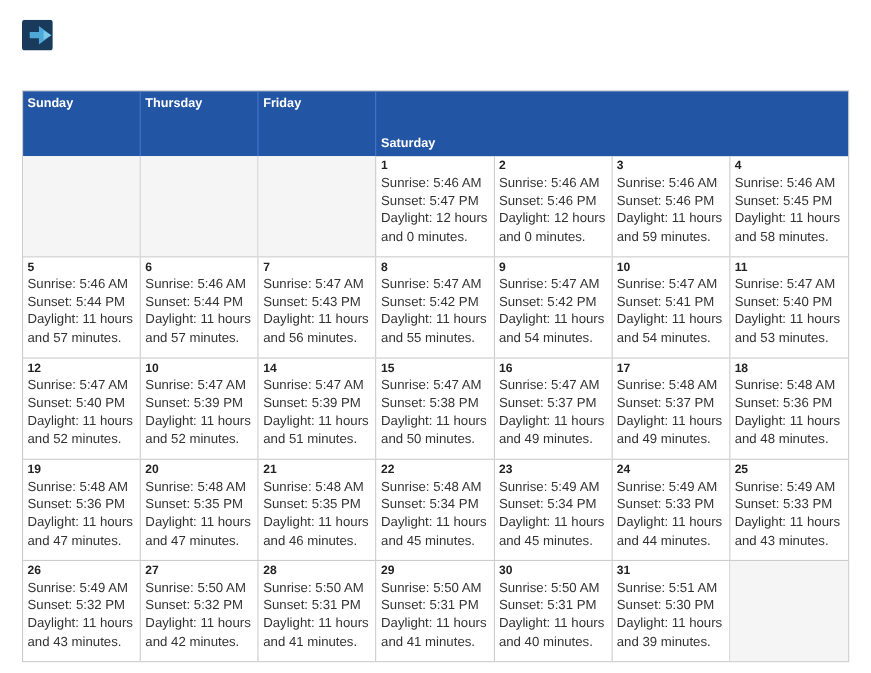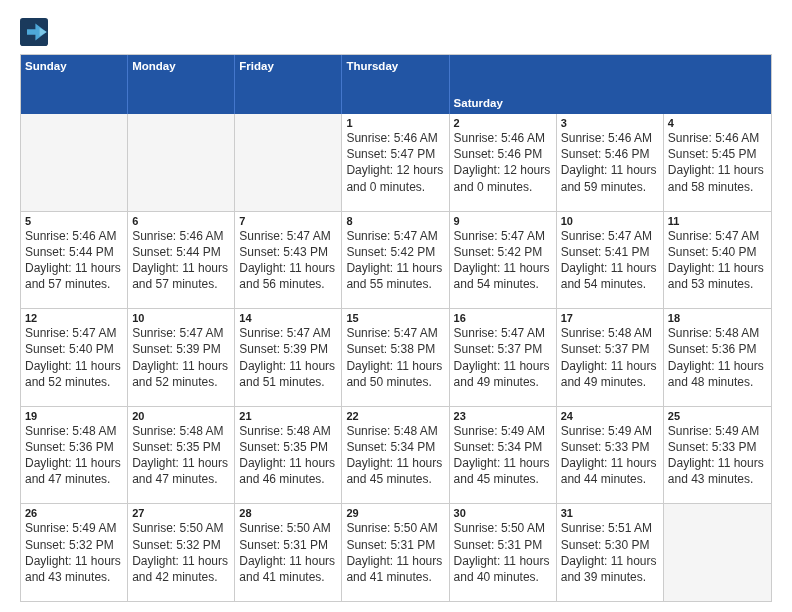--- a/index.html
+++ b/index.html
@@ -9,20 +9,21 @@
       width: 792px;
       height: 612px;
       overflow: hidden;
     }
     .page {
       width: 792px;
       height: 612px;
       padding: 18px 20px 10px 20px;
       display: flex;
       flex-direction: column;
+      gap: 28px;
     }
     .header {
       display: flex;
       justify-content: space-between;
       align-items: flex-start;
       margin-bottom: 8px;
     }
     .logo {
       display: flex;
       align-items: center;
@@ -123,23 +124,22 @@
     </div>
     <div class="title-block">
       <div class="month-title"></div>
       <div class="subtitle"></div>
     </div>
   </div>
 
   <div class="calendar">
     <div class="cal-header">
     <div class="cal-header-cell">Sunday</div>
-        <div class="cal-header-cell">Monday</div>
+        <div class="cal-header-cell">Thursday</div>
         <div class="cal-header-cell">Friday</div>
-        <div class="cal-header-cell">Thursday</div>
         <div class="cal-header-cell">Saturday</div>
       </div>
     <div class="cal-body">
     <div class="cal-row">
           <div class="cal-cell empty"></div>
           <div class="cal-cell empty"></div>
           <div class="cal-cell empty"></div>
           <div class="cal-cell">
             <div class="day-number">1</div>
             <div class="cell-info" style="white-space: pre-line;">Sunrise: 5:46 AM

